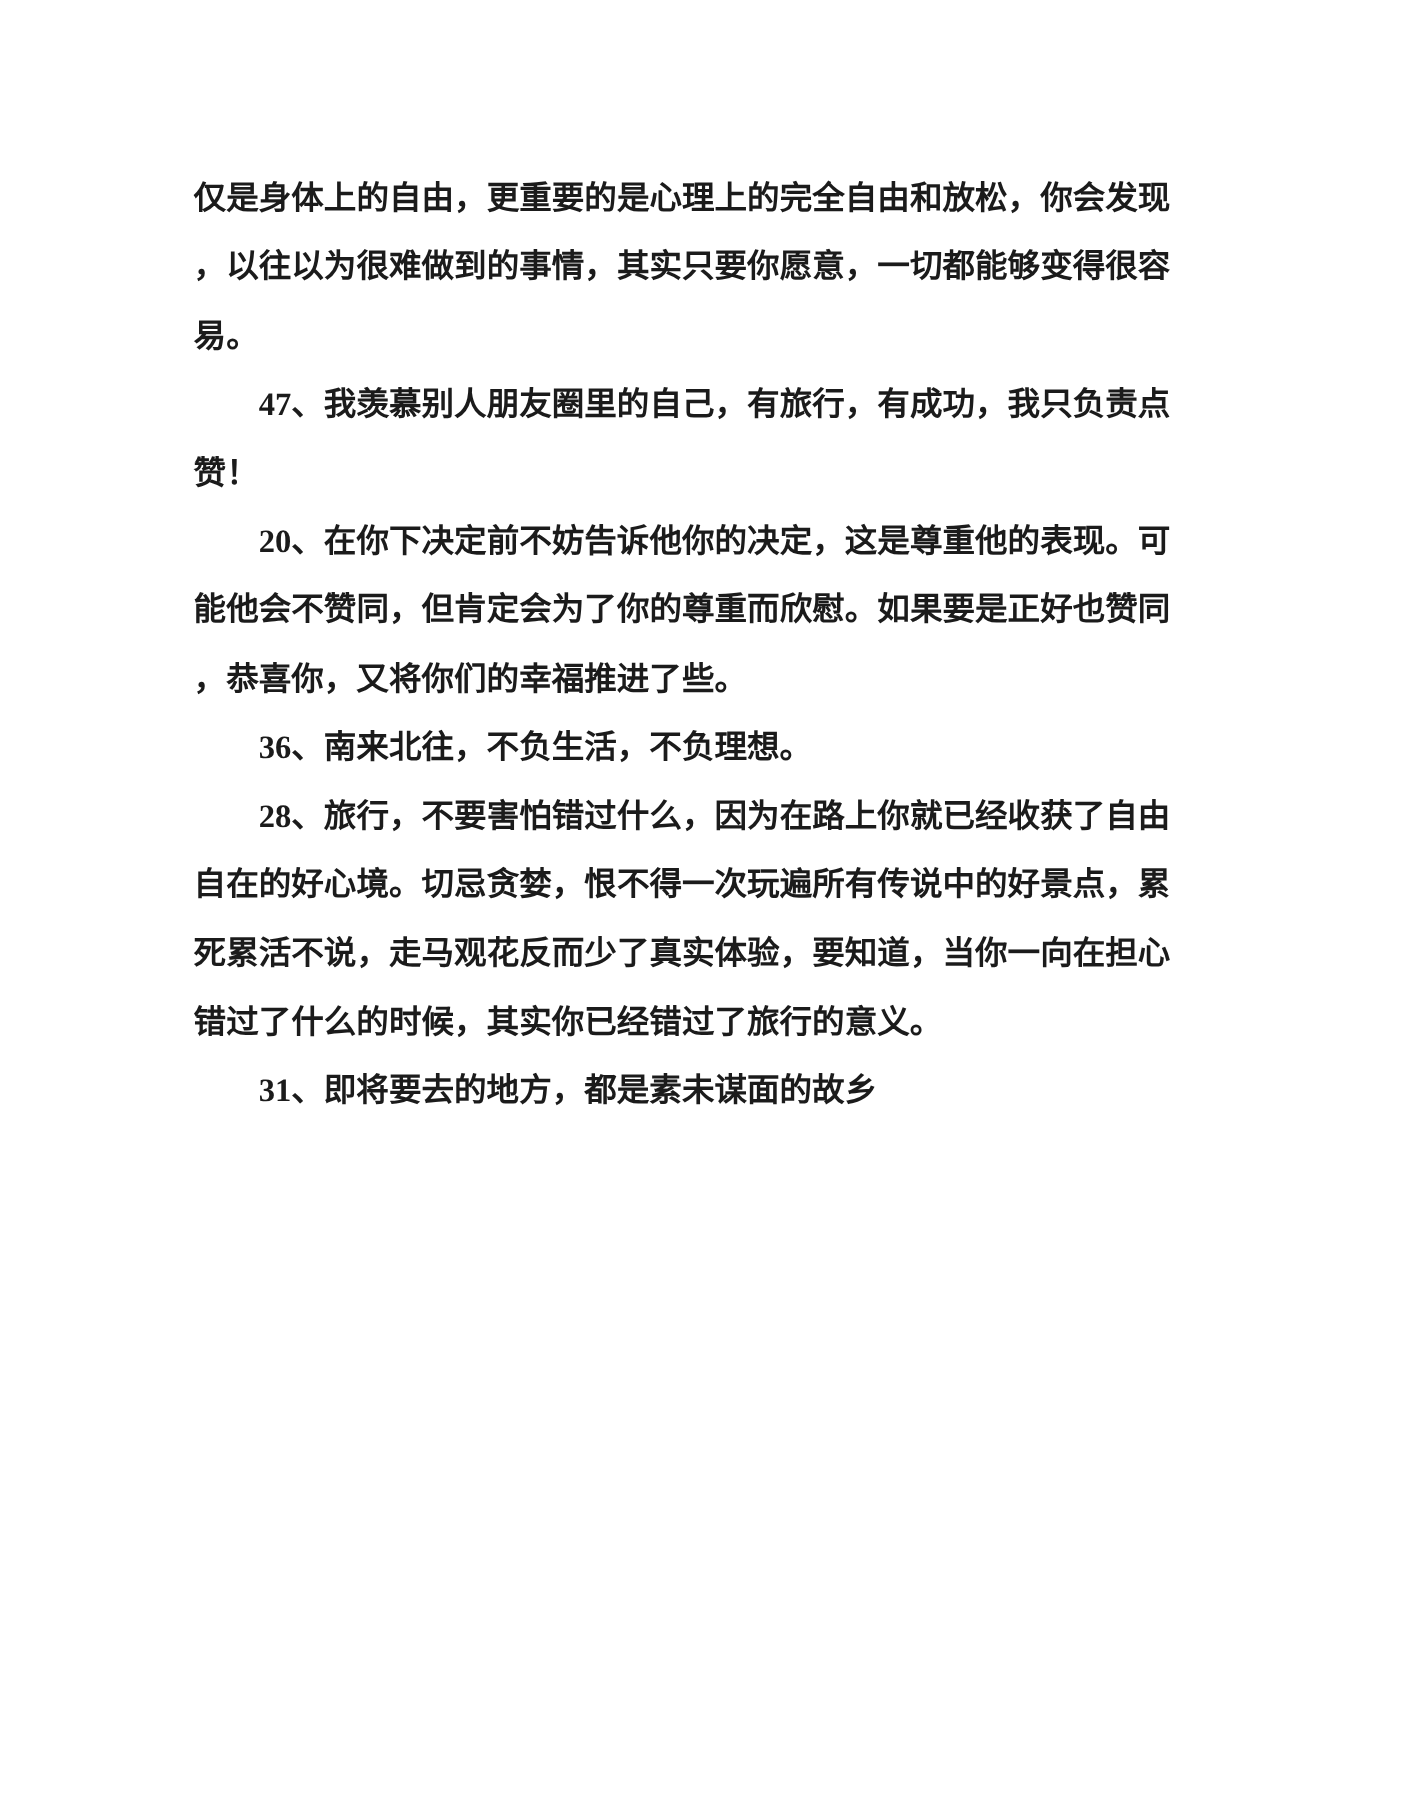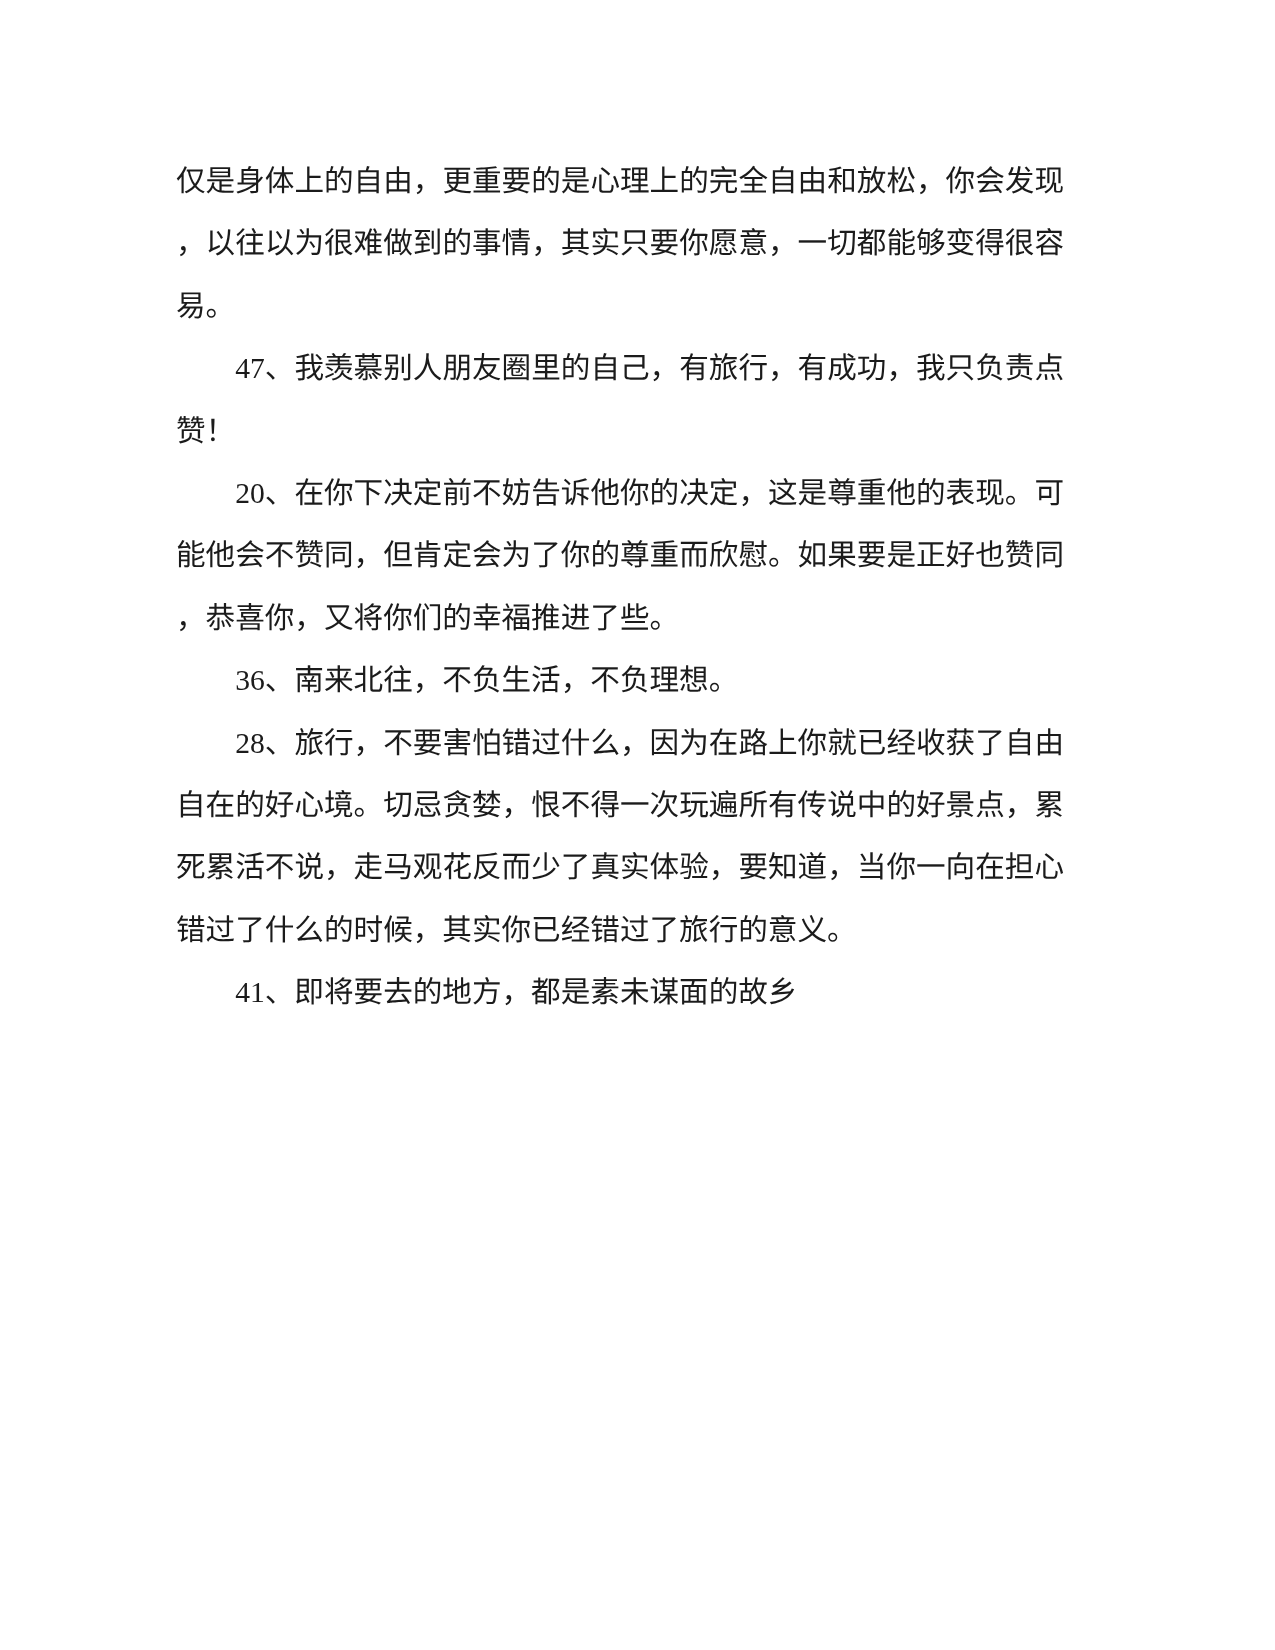--- a/index.html
+++ b/index.html
@@ -25,29 +25,29 @@
     width: 888px;               
     margin: 0;
     font-size: 29.6px;
     line-height: 62.4px;
     color: var(--text-color, #1b1b1b);
     text-align: justify;
     text-justify: inter-character;
     line-break: anywhere;       
     overflow-wrap: anywhere;
     word-break: break-all;
-    font-weight: 400;
+    font-weight: 700;
   }
   .para.indented {
     text-indent: 2em;           
   }
 </style>
 </head>
 <body>
 
 <div class="page">
   <p class="para">仅是身体上的自由，更重要的是心理上的完全自由和放松，你会发现，以往以为很难做到的事情，其实只要你愿意，一切都能够变得很容易。</p>
   <p class="para indented">47、我羡慕别人朋友圈里的自己，有旅行，有成功，我只负责点赞！</p>
   <p class="para indented">20、在你下决定前不妨告诉他你的决定，这是尊重他的表现。可能他会不赞同，但肯定会为了你的尊重而欣慰。如果要是正好也赞同，恭喜你，又将你们的幸福推进了些。</p>
   <p class="para indented">36、南来北往，不负生活，不负理想。</p>
   <p class="para indented">28、旅行，不要害怕错过什么，因为在路上你就已经收获了自由自在的好心境。切忌贪婪，恨不得一次玩遍所有传说中的好景点，累死累活不说，走马观花反而少了真实体验，要知道，当你一向在担心错过了什么的时候，其实你已经错过了旅行的意义。</p>
-  <p class="para indented">41、即将要去的地方，都是素未谋面的故乡</p>
+  <p class="para indented">31、即将要去的地方，都是素未谋面的故乡</p>
 </div>
 
 </body></html>

